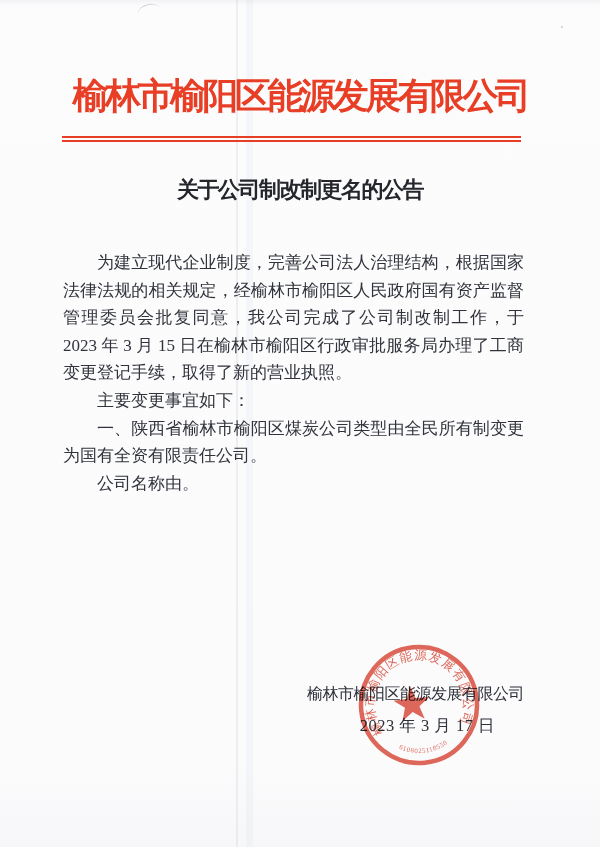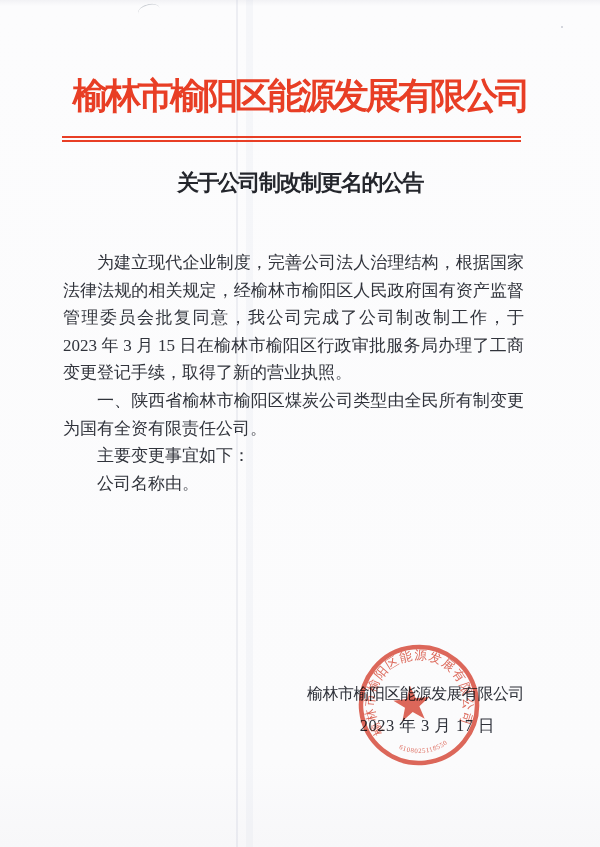--- a/index.html
+++ b/index.html
@@ -37,21 +37,21 @@
     font-size:36px; letter-spacing:-3.5px;
     color:#e83e25;
     white-space:nowrap;
   }
   .divider {
     position:absolute; top:136px; left:62px; width:459px; height:2px;
     border-top:2px solid #e83e25;
     border-bottom:2px solid #e83e25;
   }
   .doc-title {
-    position:absolute; top:168px; left:0; width:100%;
+    position:absolute; top:175px; left:0; width:100%;
     text-align:center;
     font-family:"Liberation Sans","DejaVu Sans",sans-serif;
     font-weight:700;
     font-size:22px; letter-spacing:-1.5px;
     color:#24262c;
   }
   .body-text {
     position:absolute; top:249px; left:63px; width:461px;
     font-size:17px; line-height:27.6px;
     text-align:justify;
@@ -96,22 +96,22 @@
   <div class="speck-2"></div>
 
   <div class="header-name">榆林市榆阳区能源发展有限公司</div>
 
   <div class="divider"></div>
 
   <div class="doc-title">关于公司制改制更名的公告</div>
 
   <div class="body-text">
     <p>为建立现代企业制度，完善公司法人治理结构，根据国家法律法规的相关规定，经榆林市榆阳区人民政府国有资产监督管理委员会批复同意，我公司完成了公司制改制工作，于 2023 年 3 月 15 日在榆林市榆阳区行政审批服务局办理了工商变更登记手续，取得了新的营业执照。</p>
+    <p>主要变更事宜如下：</p>
     <p>一、陕西省榆林市榆阳区煤炭公司类型由全民所有制变更为国有全资有限责任公司。</p>
-    <p>主要变更事宜如下：</p>
     <p>公司名称由。</p>
   </div>
 
   <div class="signature">
     <div class="sig-company">榆林市榆阳区能源发展有限公司</div>
     <div class="sig-date">2023 年 3 月 17 日</div>
   </div>
 
   <svg class="seal" viewBox="0 0 128 128">
     <defs>

